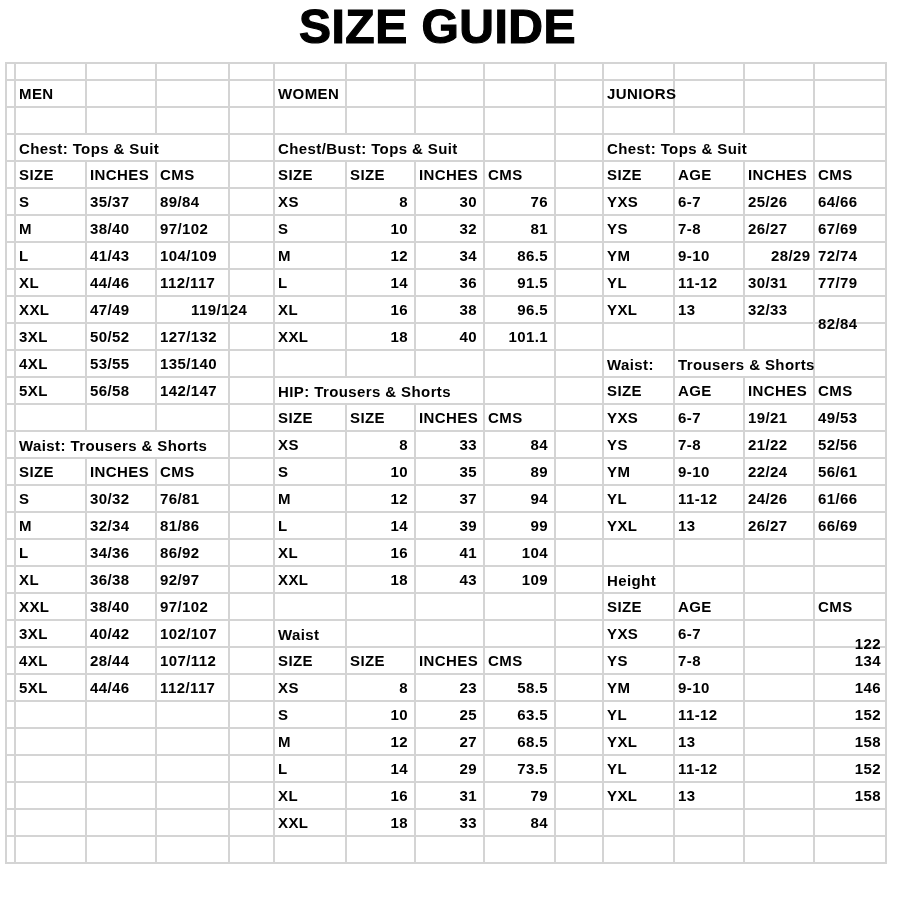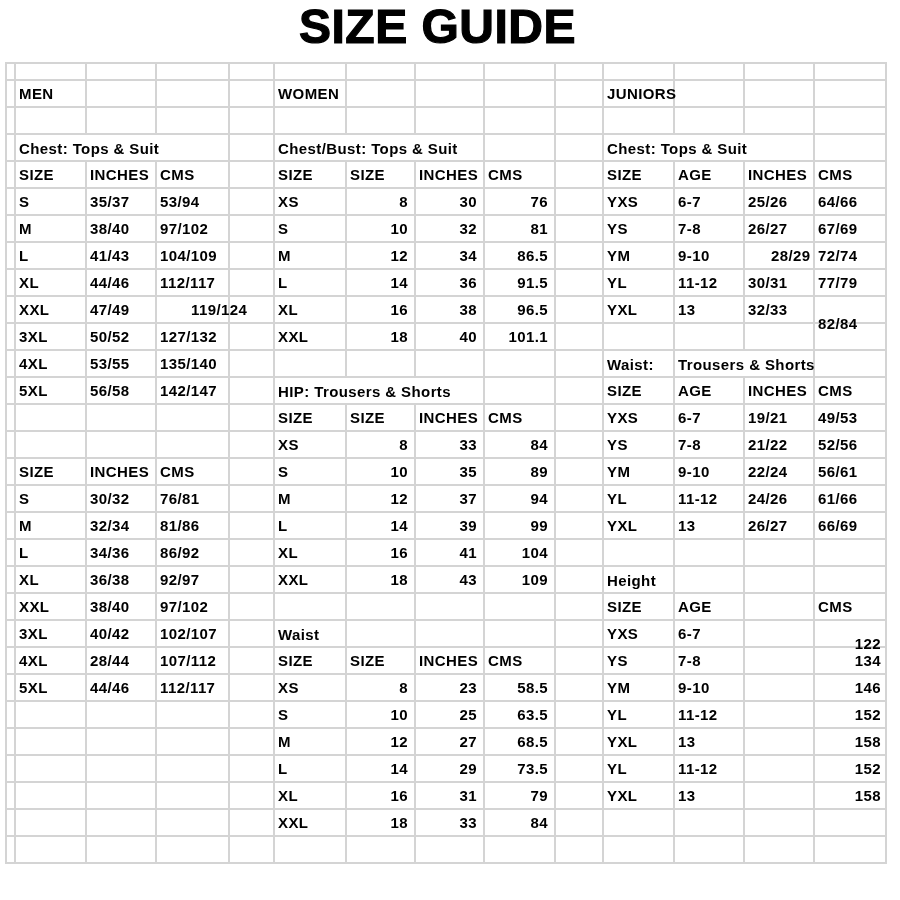--- a/index.html
+++ b/index.html
@@ -88,21 +88,21 @@
   <div class="cells" id="cells">
     <div class="cell" style="grid-row:2;grid-column:2">MEN</div>
     <div class="cell" style="grid-row:2;grid-column:6">WOMEN</div>
     <div class="cell" style="grid-row:2;grid-column:11">JUNIORS</div>
   <div class="cell title-cell" style="grid-area: 4 / 2 / auto / span 3;">Chest: Tops &amp; Suit</div>
       <div class="cell" style="grid-area: 5 / 2;">SIZE</div>
       <div class="cell" style="grid-area: 5 / 3;">INCHES</div>
       <div class="cell" style="grid-area: 5 / 4;">CMS</div>
       <div class="cell" style="grid-area: 6 / 2;">S</div>
       <div class="cell" style="grid-area: 6 / 3;">35/37</div>
-      <div class="cell" style="grid-area: 6 / 4;">53/94</div>
+      <div class="cell" style="grid-area: 6 / 4;">89/84</div>
       <div class="cell" style="grid-area: 7 / 2;">M</div>
       <div class="cell" style="grid-area: 7 / 3;">38/40</div>
       <div class="cell" style="grid-area: 7 / 4;">97/102</div>
       <div class="cell" style="grid-area: 8 / 2;">L</div>
       <div class="cell" style="grid-area: 8 / 3;">41/43</div>
       <div class="cell" style="grid-area: 8 / 4;">104/109</div>
       <div class="cell" style="grid-area: 9 / 2;">XL</div>
       <div class="cell" style="grid-area: 9 / 3;">44/46</div>
       <div class="cell" style="grid-area: 9 / 4;">112/117</div>
       <div class="cell" style="grid-area: 10 / 2;">XXL</div>
@@ -110,20 +110,21 @@
       <div class="cell" style="grid-area: 10 / 4; margin-left: 31px;">119/124</div>
       <div class="cell" style="grid-area: 11 / 2;">3XL</div>
       <div class="cell" style="grid-area: 11 / 3;">50/52</div>
       <div class="cell" style="grid-area: 11 / 4;">127/132</div>
       <div class="cell" style="grid-area: 12 / 2;">4XL</div>
       <div class="cell" style="grid-area: 12 / 3;">53/55</div>
       <div class="cell" style="grid-area: 12 / 4;">135/140</div>
       <div class="cell" style="grid-area: 13 / 2;">5XL</div>
       <div class="cell" style="grid-area: 13 / 3;">56/58</div>
       <div class="cell" style="grid-area: 13 / 4;">142/147</div>
+      <div class="cell title-cell" style="grid-area: 15 / 2 / auto / span 3;">Waist: Trousers &amp; Shorts</div>
       <div class="cell" style="grid-area: 16 / 2;">SIZE</div>
       <div class="cell" style="grid-area: 16 / 3;">INCHES</div>
       <div class="cell" style="grid-area: 16 / 4;">CMS</div>
       <div class="cell" style="grid-area: 17 / 2;">S</div>
       <div class="cell" style="grid-area: 17 / 3;">30/32</div>
       <div class="cell" style="grid-area: 17 / 4;">76/81</div>
       <div class="cell" style="grid-area: 18 / 2;">M</div>
       <div class="cell" style="grid-area: 18 / 3;">32/34</div>
       <div class="cell" style="grid-area: 18 / 4;">81/86</div>
       <div class="cell" style="grid-area: 19 / 2;">L</div>

